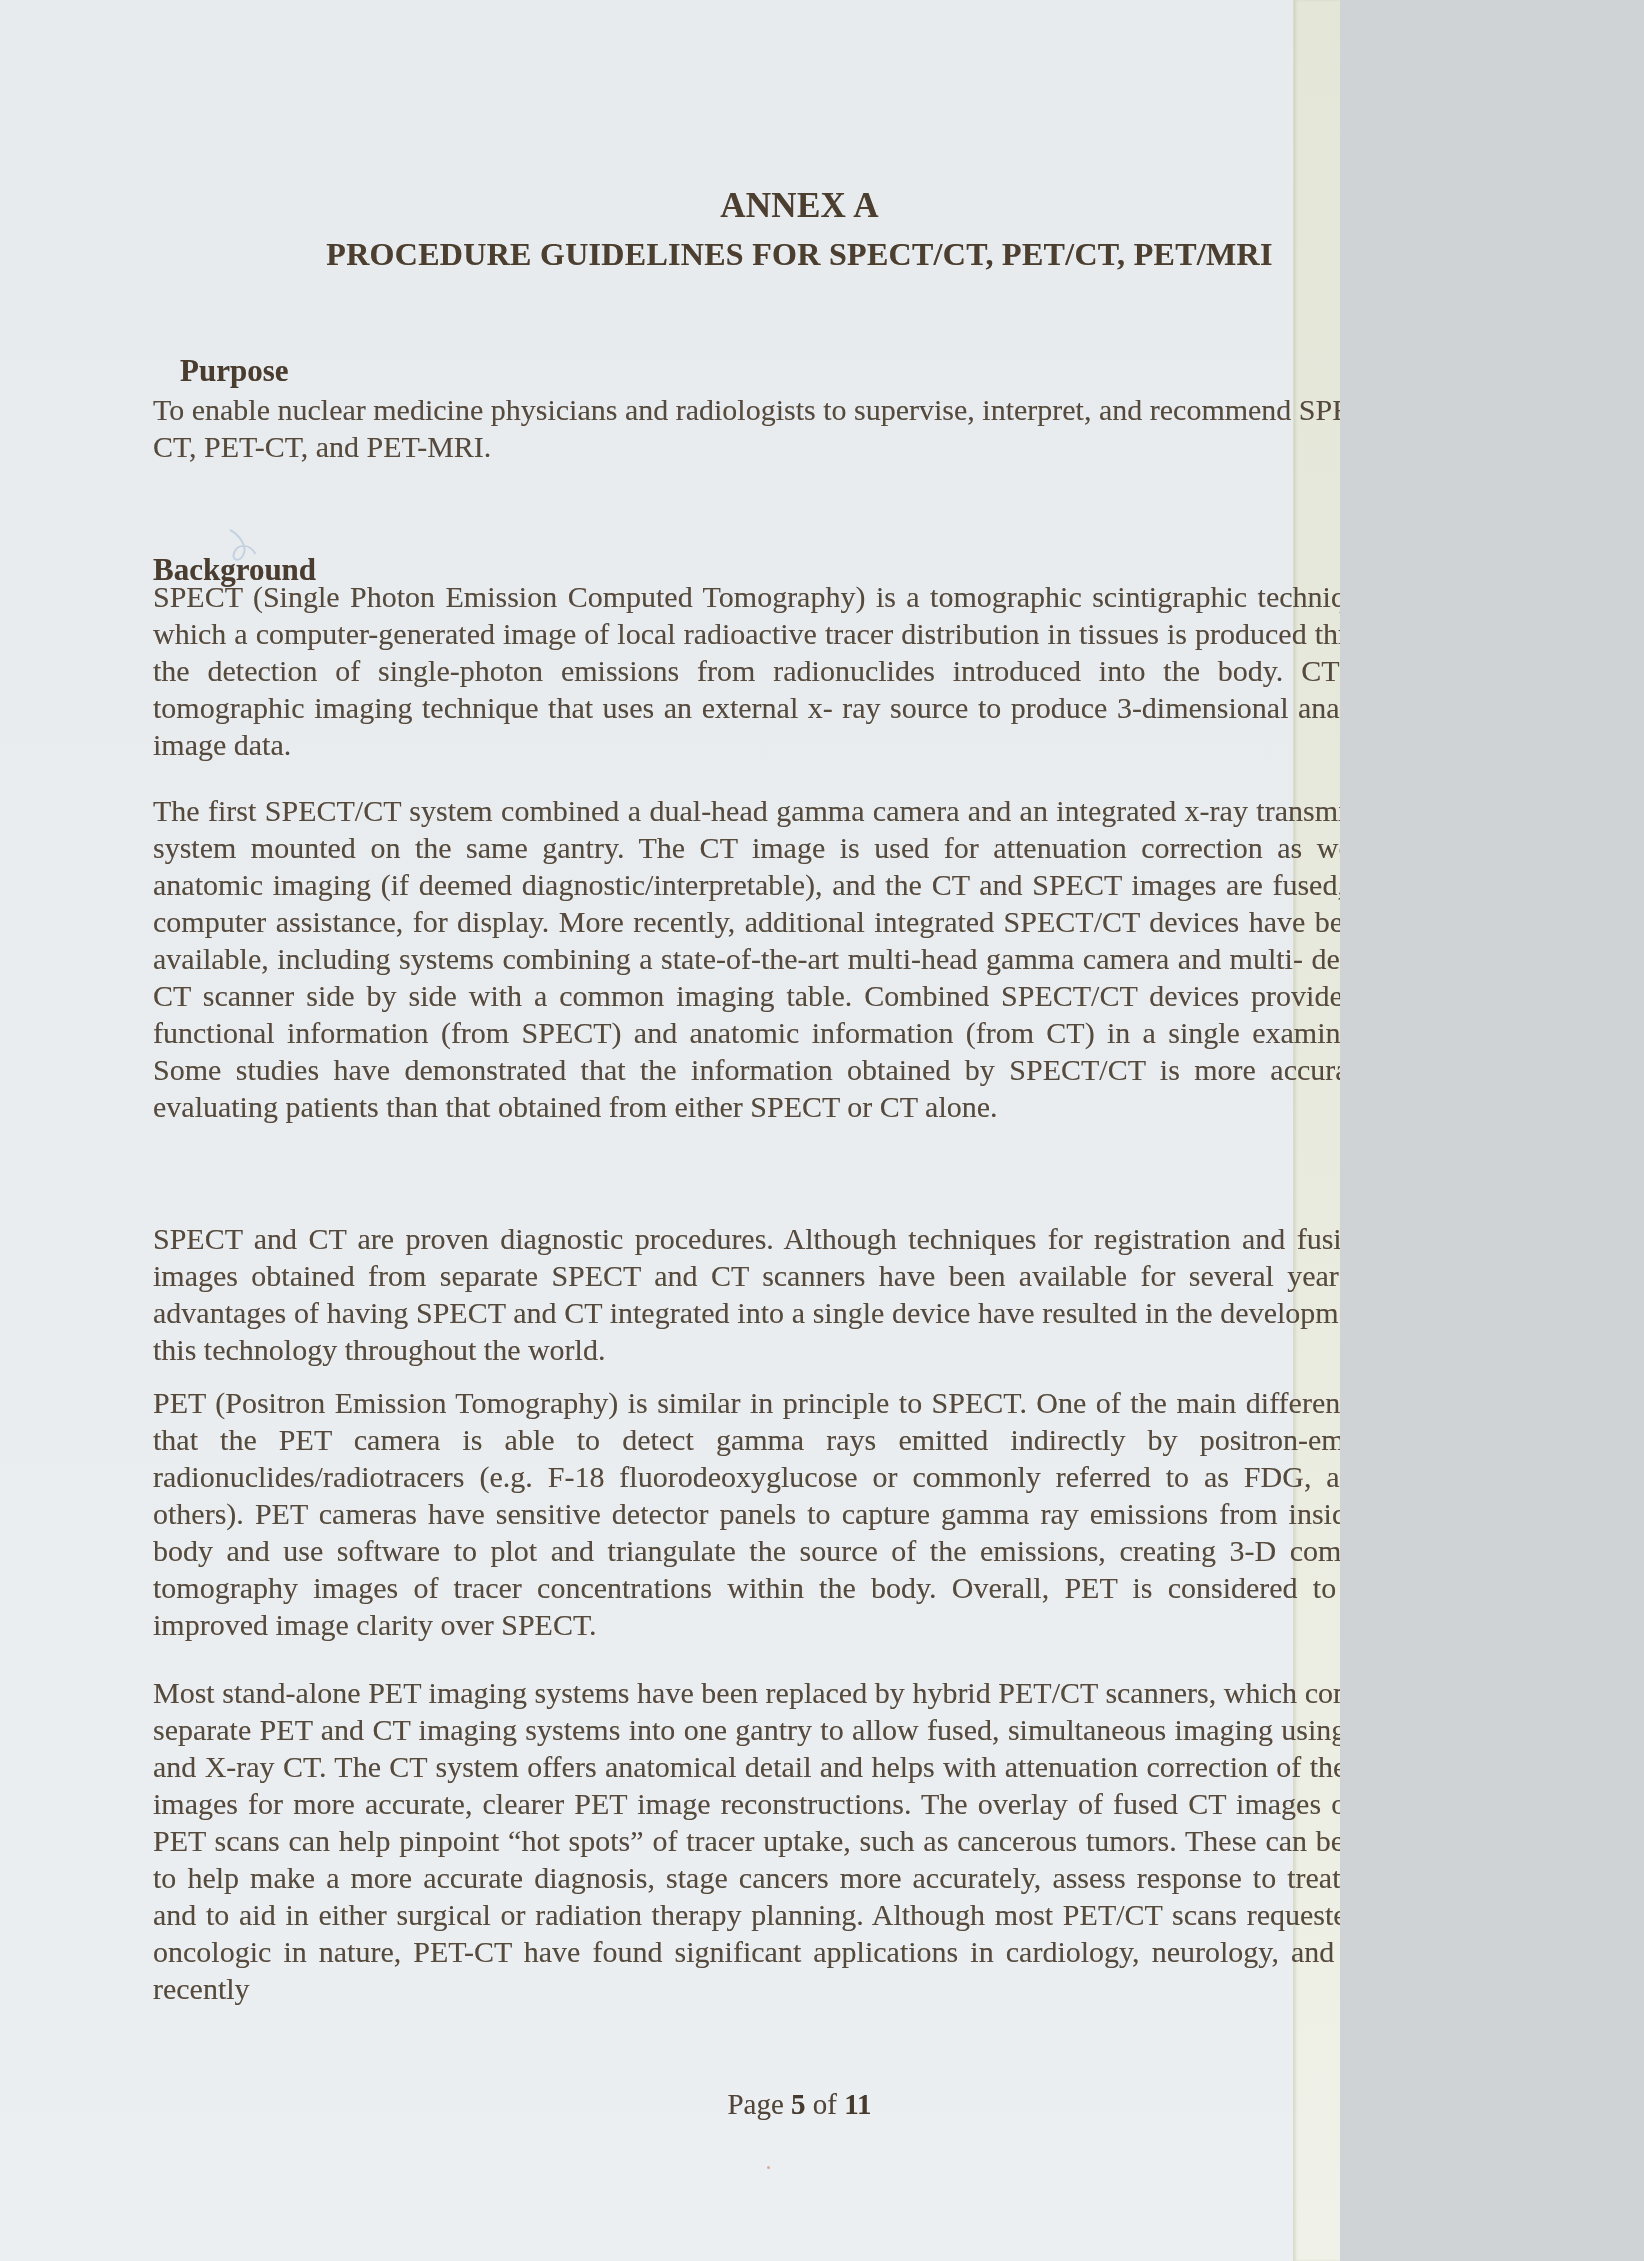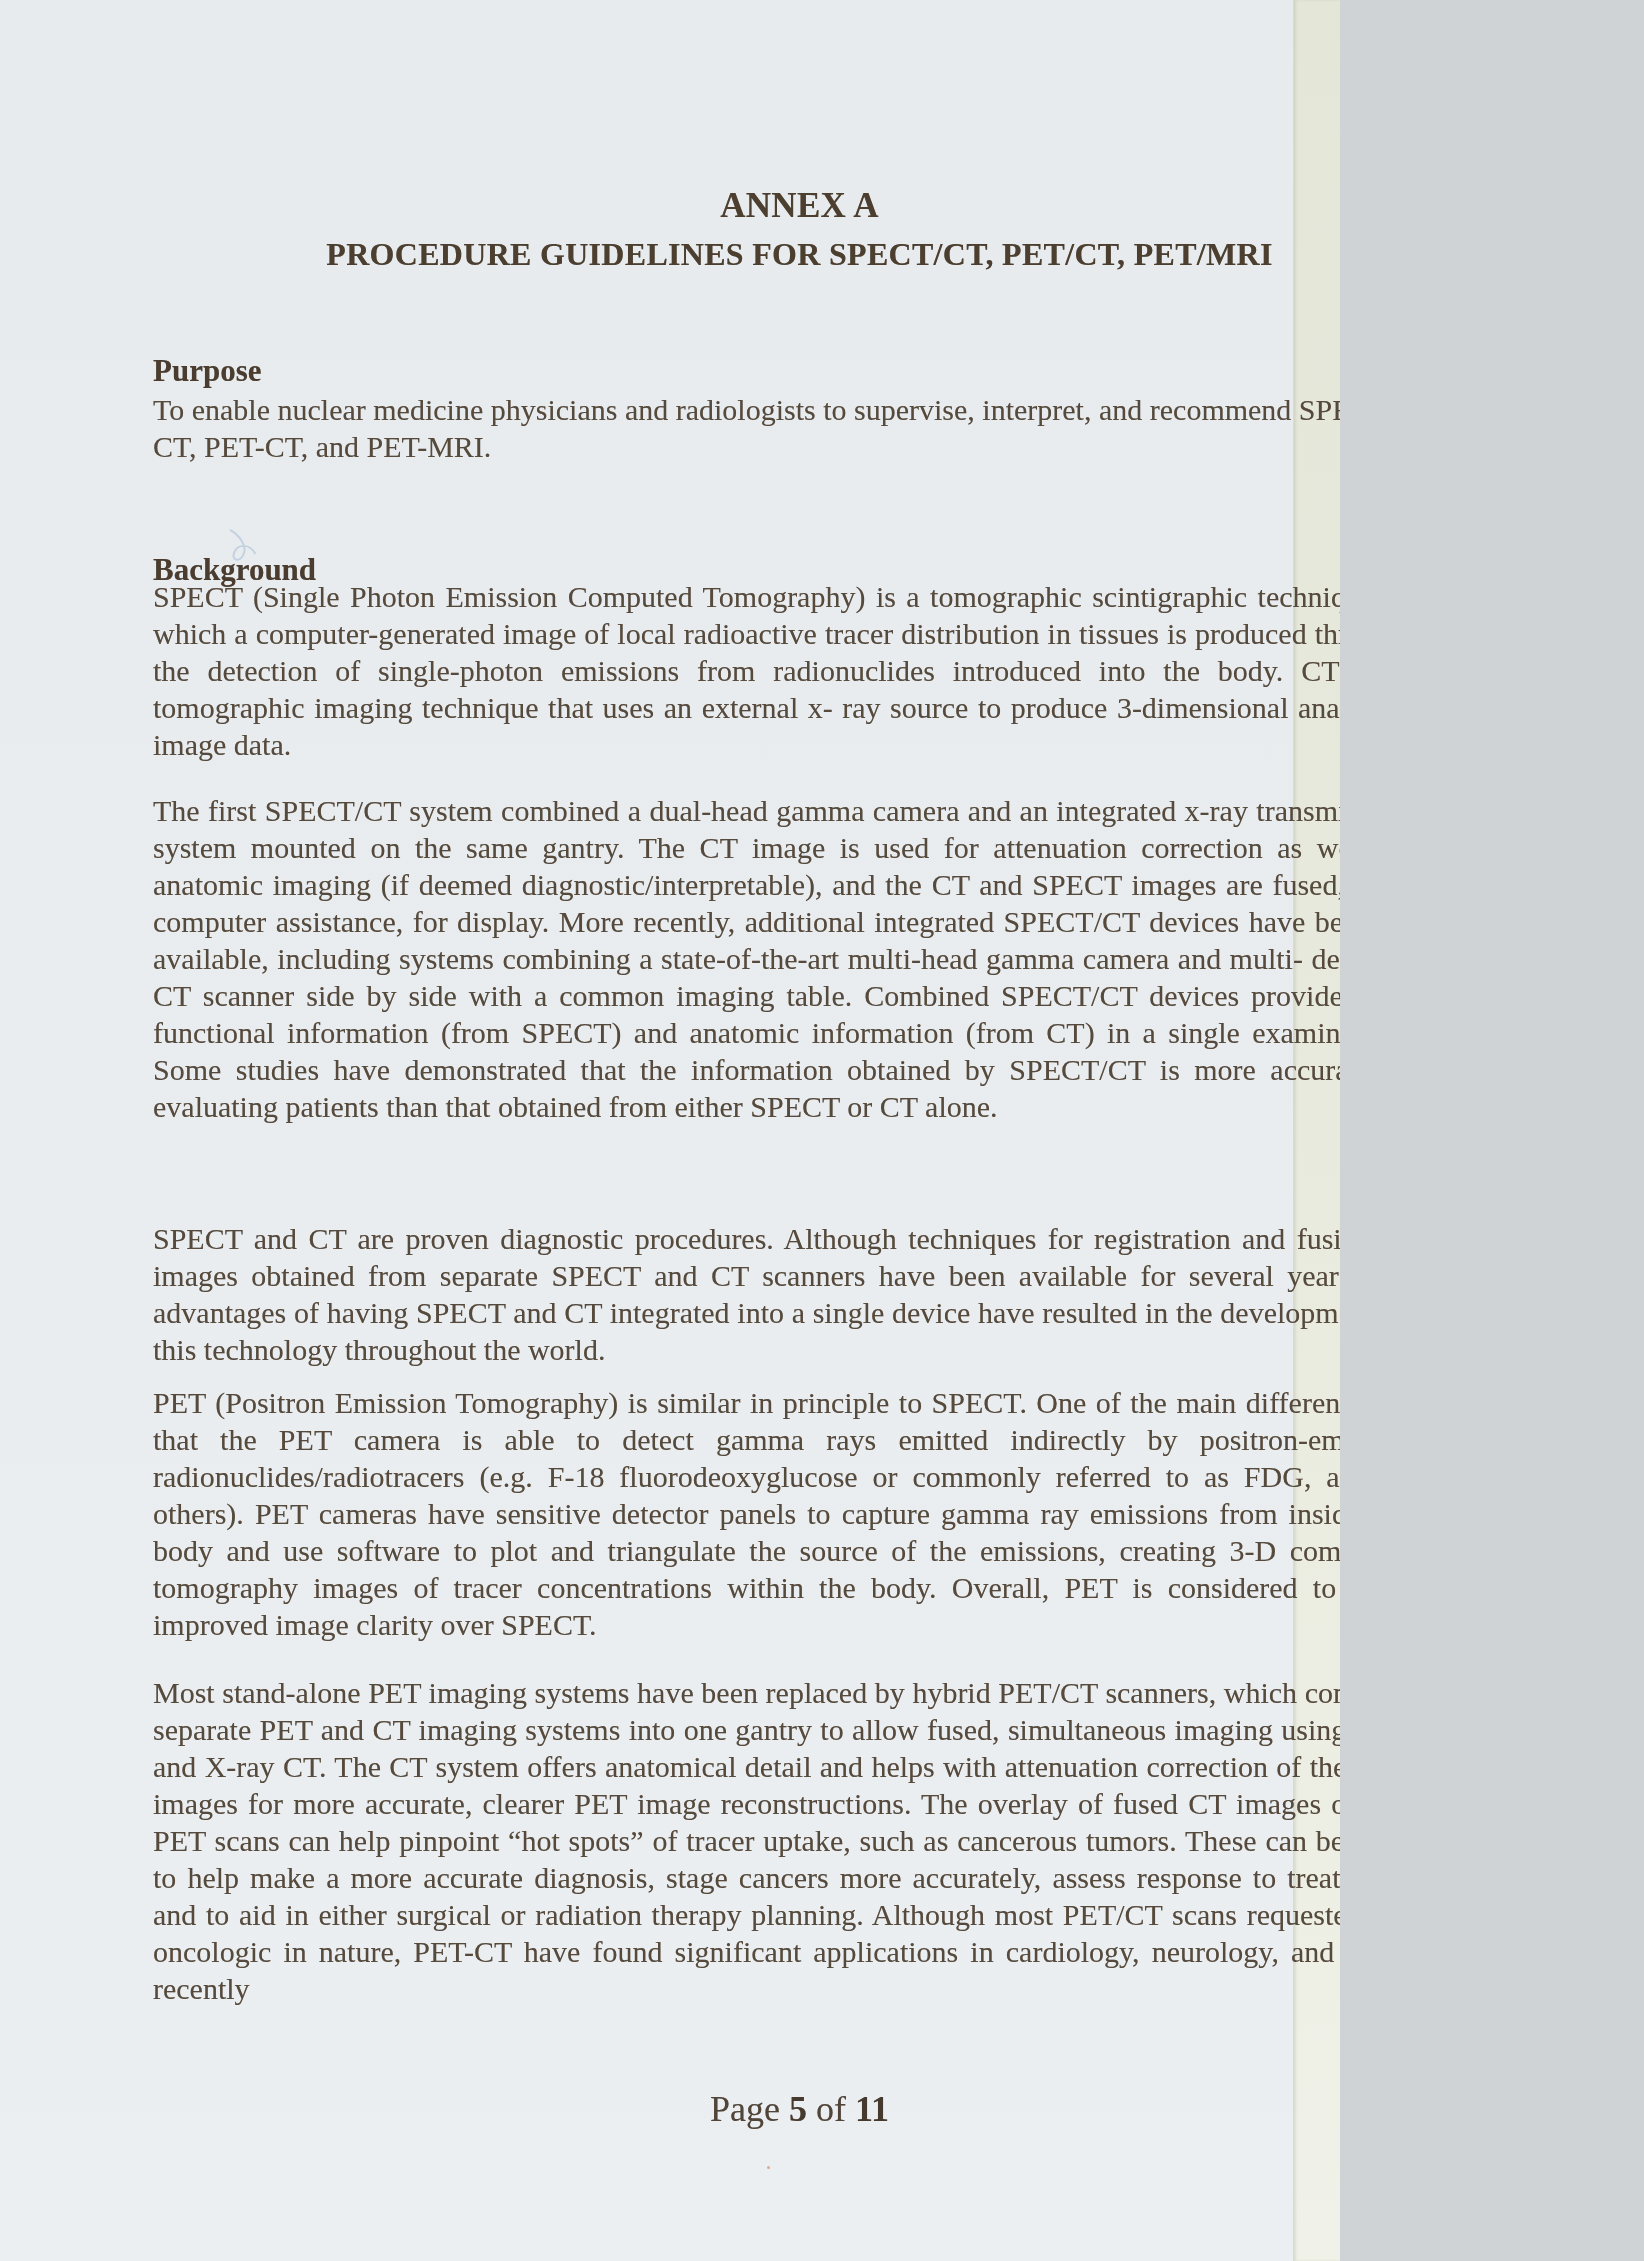--- a/index.html
+++ b/index.html
@@ -41,21 +41,21 @@
     position:absolute;left:153px;width:1255px;
     font-size:30px;line-height:37px;
     text-align:justify;
     color:#564a3d;
     text-shadow:0 0 0.6px rgba(86,74,61,.35);
   }
   .para.no-justify{text-align:left;}
 
   .footer{
     position:absolute;top:2088px;left:0;width:1599px;
-    text-align:center;font-size:36px;color:#51453a;
+    text-align:center;font-size:29px;color:#51453a;
     text-shadow:0 0 0.6px rgba(81,69,58,.4);
   }
   .footer b{font-weight:bold;color:#453a2d;}
 
   .sig{position:absolute;}
   .sig path{
     fill:none;stroke:#3a3a3c;stroke-width:4;
     stroke-linecap:round;stroke-linejoin:round;opacity:.92;
   }
   .sig.thin path{stroke-width:3.2;}
@@ -70,21 +70,21 @@
   <div class="scratch" style="left:1622px;top:1123px;width:19.3px;transform:rotate(58deg);"></div>
   <div class="speck" style="left:767px;top:2166px;"></div>
 
   <svg class="blue-squiggle" style="left:219px;top:525px;" width="45" height="45" viewBox="0 0 70 70">
     <path d="M18,8 C34,18 44,34 38,46 C32,58 18,56 24,42 C30,28 48,30 56,44" fill="none" stroke="#9fb8d2" stroke-width="3" stroke-linecap="round"></path>
   </svg>
 
   <div class="doc-title">ANNEX A</div>
   <div class="doc-subtitle">PROCEDURE GUIDELINES FOR SPECT/CT, PET/CT, PET/MRI</div>
 
-  <div class="heading" style="top:353px;">Purpose</div>
+  <div class="heading" style="top:353px;margin-left:27px;">Purpose</div>
   <div class="para no-justify" style="top:391px;">To enable nuclear medicine physicians and radiologists to supervise, interpret, and recommend SPECT-CT, PET-CT, and PET-MRI.</div>
 
   <div class="heading" style="top:540px;margin-top:12px;">Background</div>
   <div class="para" style="top:578px;">SPECT (Single Photon Emission Computed Tomography) is a tomographic scintigraphic technique in which a computer-generated image of local radioactive tracer distribution in tissues is produced through the detection of single-photon emissions from radionuclides introduced into the body. CT is a tomographic imaging technique that uses an external x- ray source to produce 3-dimensional anatomic image data.</div>
   <div class="para" style="top:792px;">The first SPECT/CT system combined a dual-head gamma camera and an integrated x-ray transmission system mounted on the same gantry. The CT image is used for attenuation correction as well as anatomic imaging (if deemed diagnostic/interpretable), and the CT and SPECT images are fused, with computer assistance, for display. More recently, additional integrated SPECT/CT devices have become available, including systems combining a state-of-the-art multi-head gamma camera and multi- detector CT scanner side by side with a common imaging table. Combined SPECT/CT devices provide both functional information (from SPECT) and anatomic information (from CT) in a single examination. Some studies have demonstrated that the information obtained by SPECT/CT is more accurate in evaluating patients than that obtained from either SPECT or CT alone.</div>
   <div class="para" style="top:1220px;">SPECT and CT are proven diagnostic procedures.  Although techniques for registration and fusion of images obtained from separate SPECT and CT scanners have been available for several years, the advantages of having SPECT and CT integrated into a single device have resulted in the development of this technology throughout the world.</div>
   <div class="para" style="top:1384px;">PET (Positron Emission Tomography) is similar in principle to SPECT. One of the main differences is that the PET camera is able to detect gamma rays emitted indirectly by positron-emitting radionuclides/radiotracers (e.g. F-18 fluorodeoxyglucose or commonly referred to as FDG, among others). PET cameras have sensitive detector panels to capture gamma ray emissions from inside the body and use software to plot and triangulate the source of the emissions, creating 3-D computed tomography images of tracer concentrations within the body. Overall, PET is considered to have improved image clarity over SPECT.</div>
   <div class="para" style="top:1674px;">Most stand-alone PET imaging systems have been replaced by hybrid PET/CT scanners, which combine separate PET and CT imaging systems into one gantry to allow fused, simultaneous imaging using PET and X-ray CT. The CT system offers anatomical detail and helps with attenuation correction of the PET images for more accurate, clearer PET image reconstructions. The overlay of fused CT images on the PET scans can help pinpoint “hot spots” of tracer uptake, such as cancerous tumors. These can be used to help make a more accurate diagnosis, stage cancers more accurately, assess response to treatment, and to aid in either surgical or radiation therapy planning. Although most PET/CT scans requested are oncologic in nature, PET-CT have found significant applications in cardiology, neurology, and more recently</div>
 
   <div class="footer">

